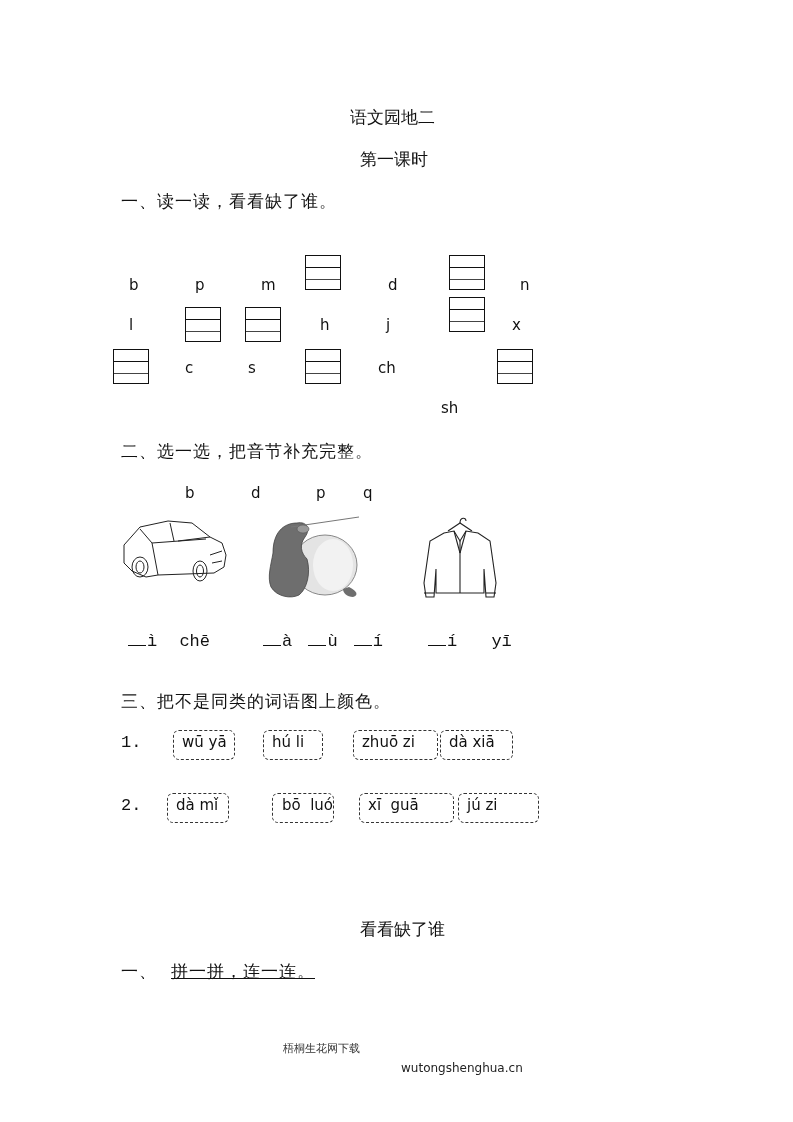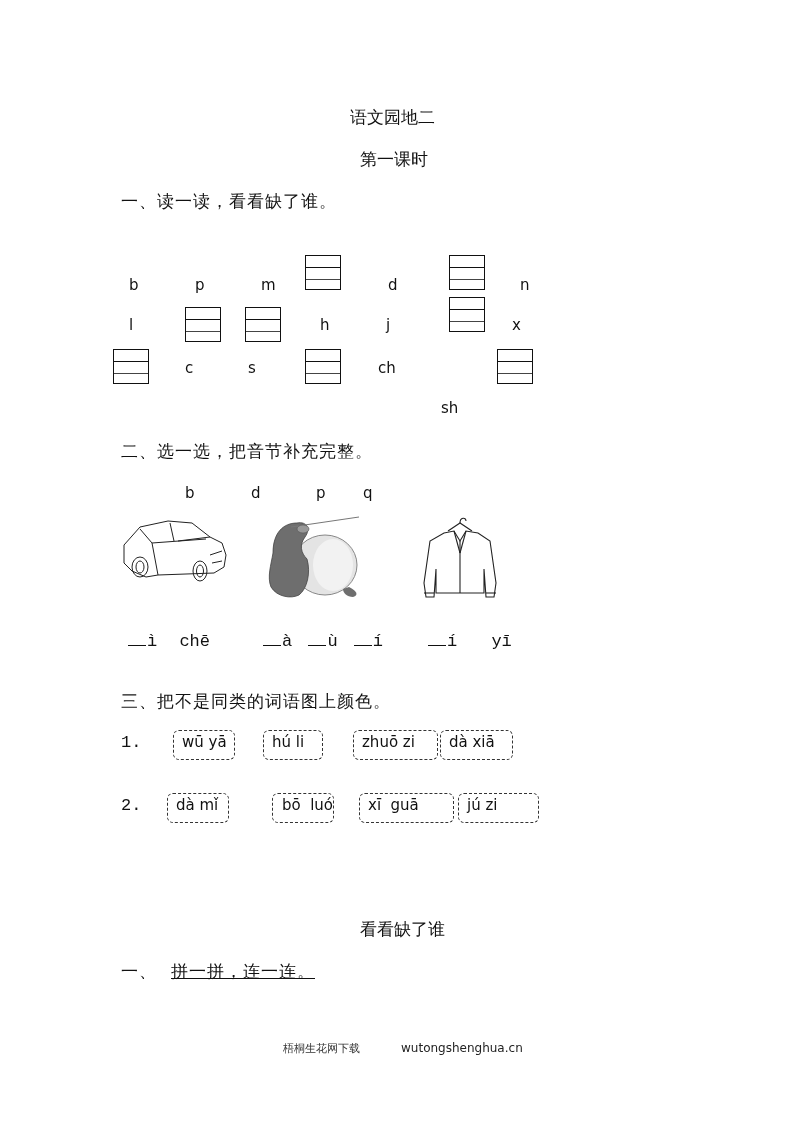--- a/index.html
+++ b/index.html
@@ -11,21 +11,21 @@
   .latin { font-family: Liberation Mono, monospace; font-size: 17px; }
   .letter { font-family: "DejaVu Sans", "Liberation Sans", sans-serif; font-size: 15px; }
   .gridbox { position: absolute; width: 36px; height: 35px; border: 1.5px solid #111; box-sizing: border-box; }
   .gridbox .line { position: absolute; left: 0; right: 0; height: 0; border-top: 1.5px solid #111; }
   .gridbox .l1 { top: 11px; }
   .gridbox .l2 { top: 23px; border-top-color: #444; }
   .word-box { position: absolute; height: 30px; border: 1.5px dashed #333; border-radius: 6px; box-sizing: border-box;
               font-family: "DejaVu Sans", "Liberation Sans", sans-serif; font-size: 15px; padding: 2px 0 0 8px; white-space: pre; }
   .blank { display: inline-block; width: 18px; border-bottom: 1px solid #111; height: 14px; vertical-align: baseline; margin-right: 1px; }
   .footer { font-size: 11px; }
-  .footer-url { font-family: "DejaVu Sans", "Liberation Sans", sans-serif; font-size: 12px; }
+  .footer-url { font-family: "DejaVu Sans", "Liberation Sans", sans-serif; font-size: 12px; margin-top: 20px; }
 </style>
 </head>
 <body>
 
 <div class="abs title" style="left:350px; top:106px;">语文园地二</div>
 <div class="abs title" style="left:360px; top:148px;">第一课时</div>
 
 <div class="abs heading" style="left:121px; top:190px;">一、读一读，看看缺了谁。</div>
 <div id="s1-letters">
     <div class="abs letter" style="left: 129px; top: 276px;">b</div>

